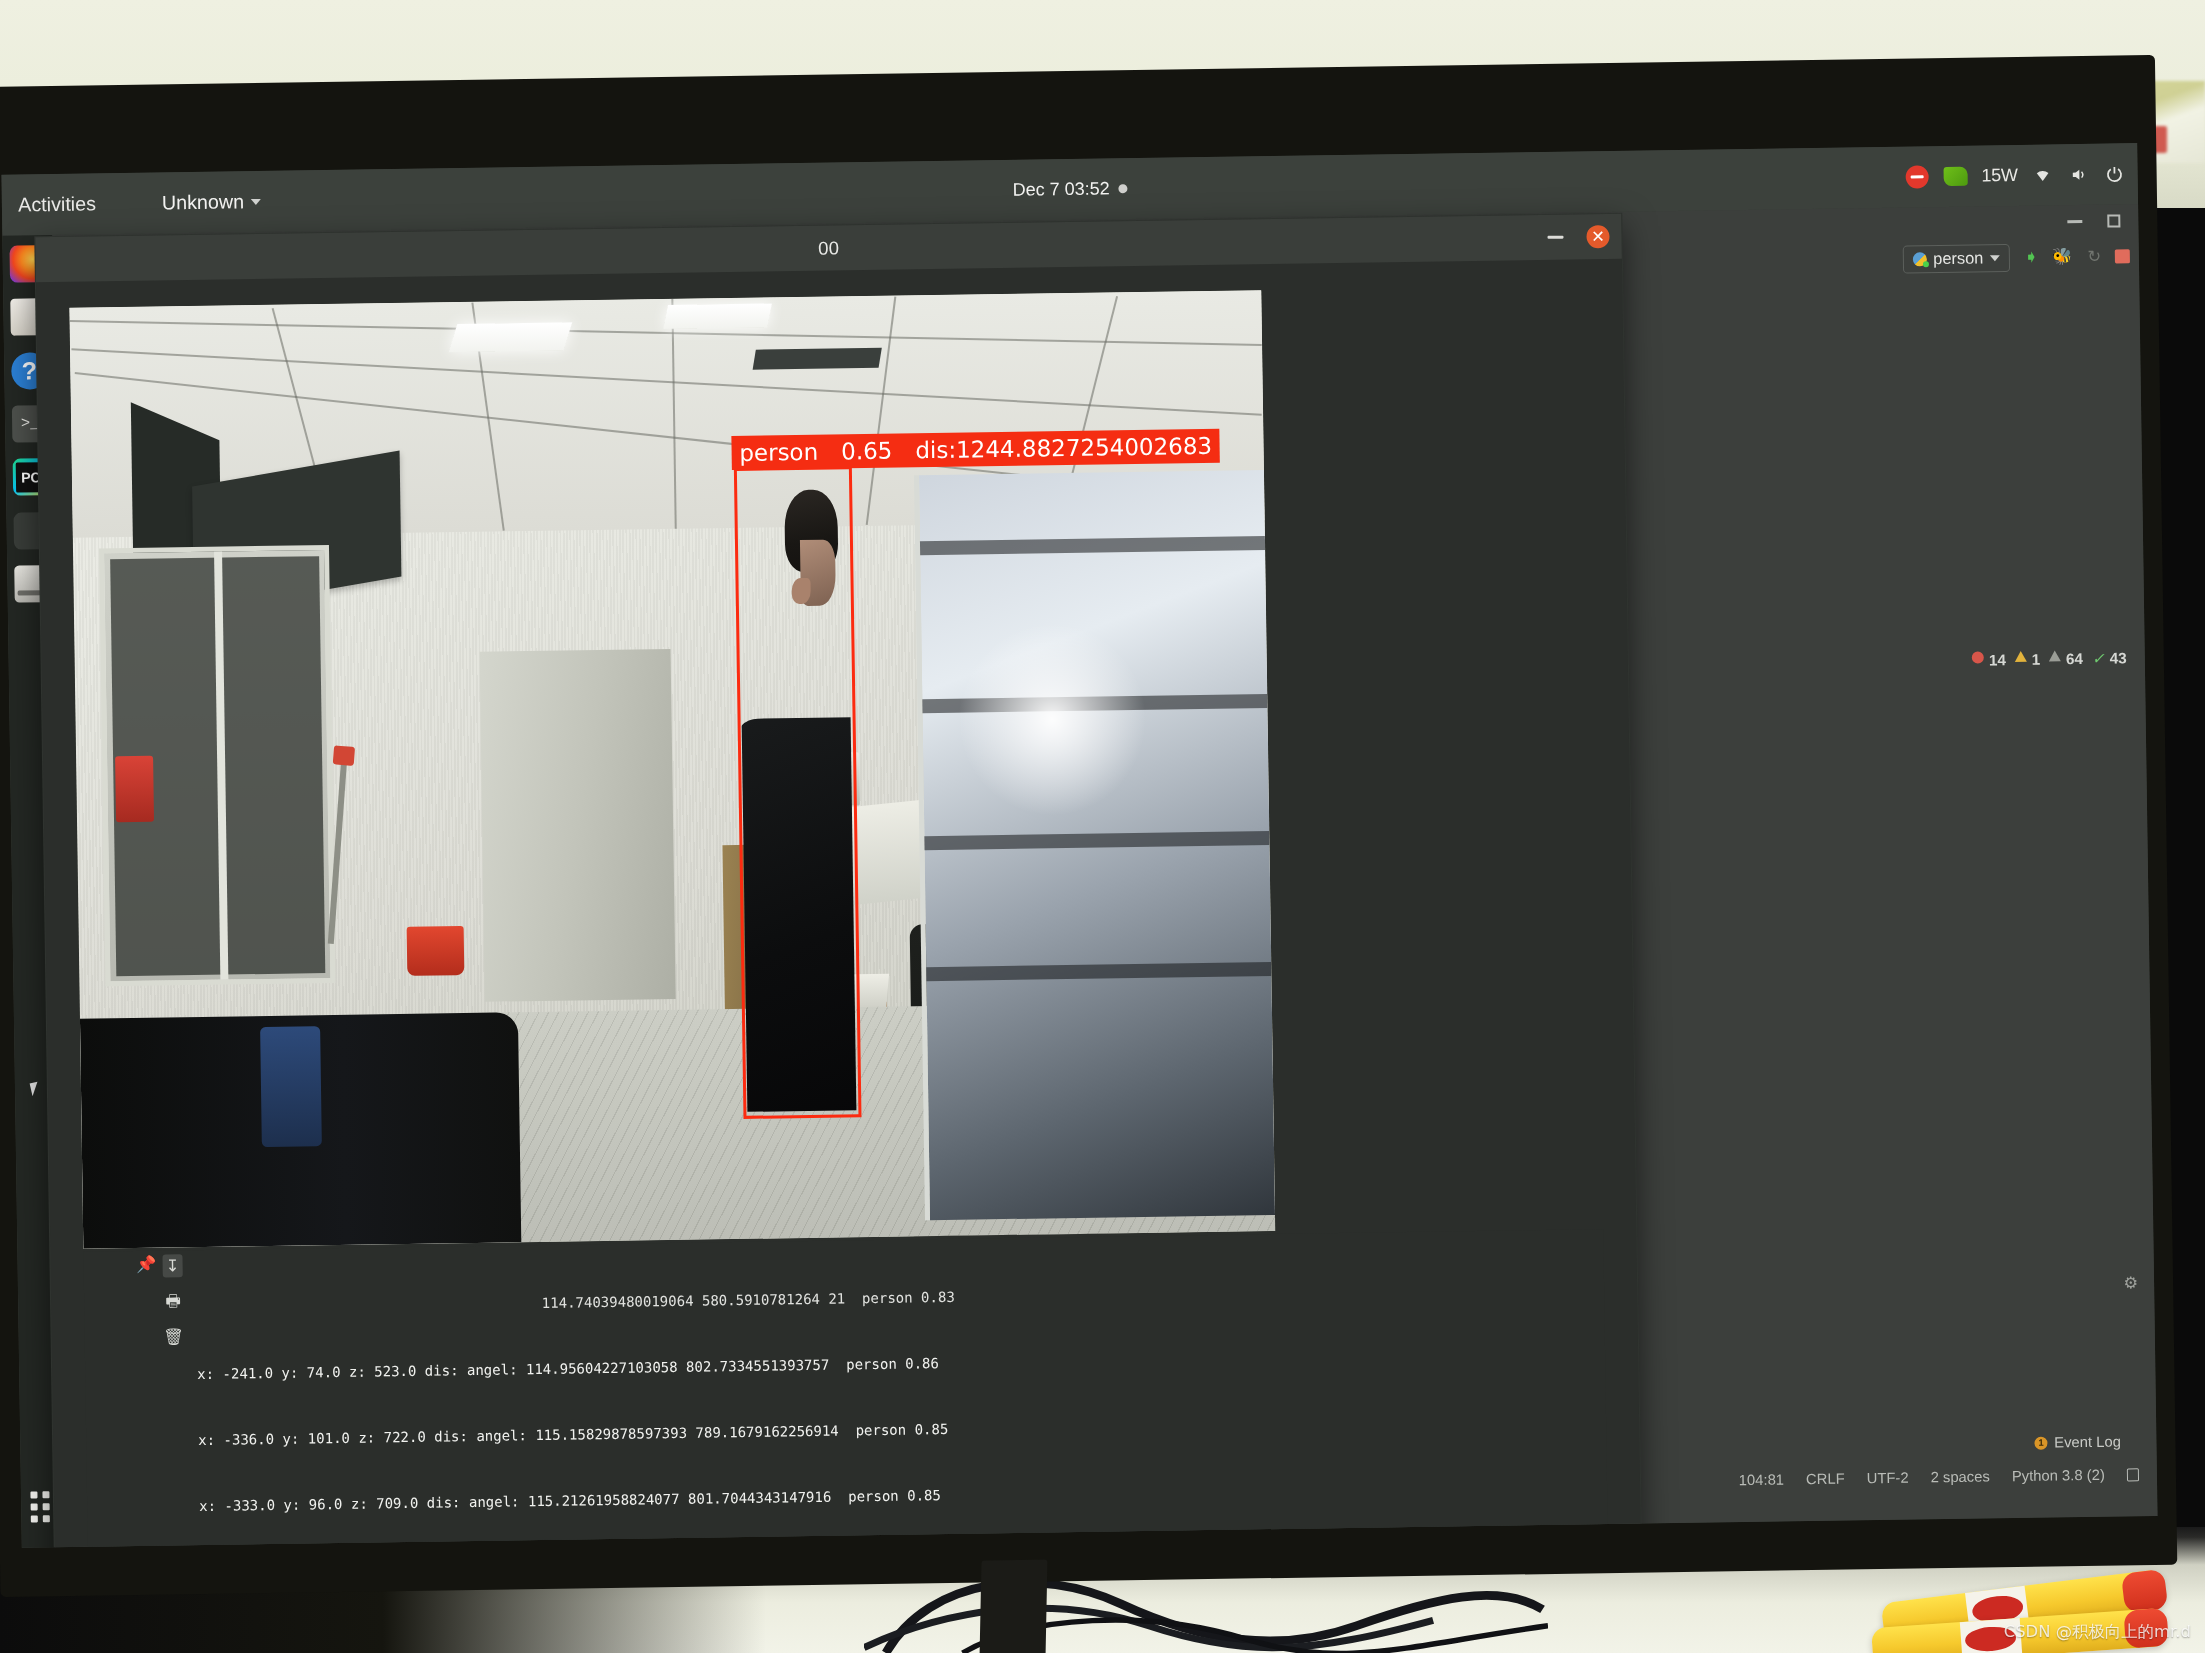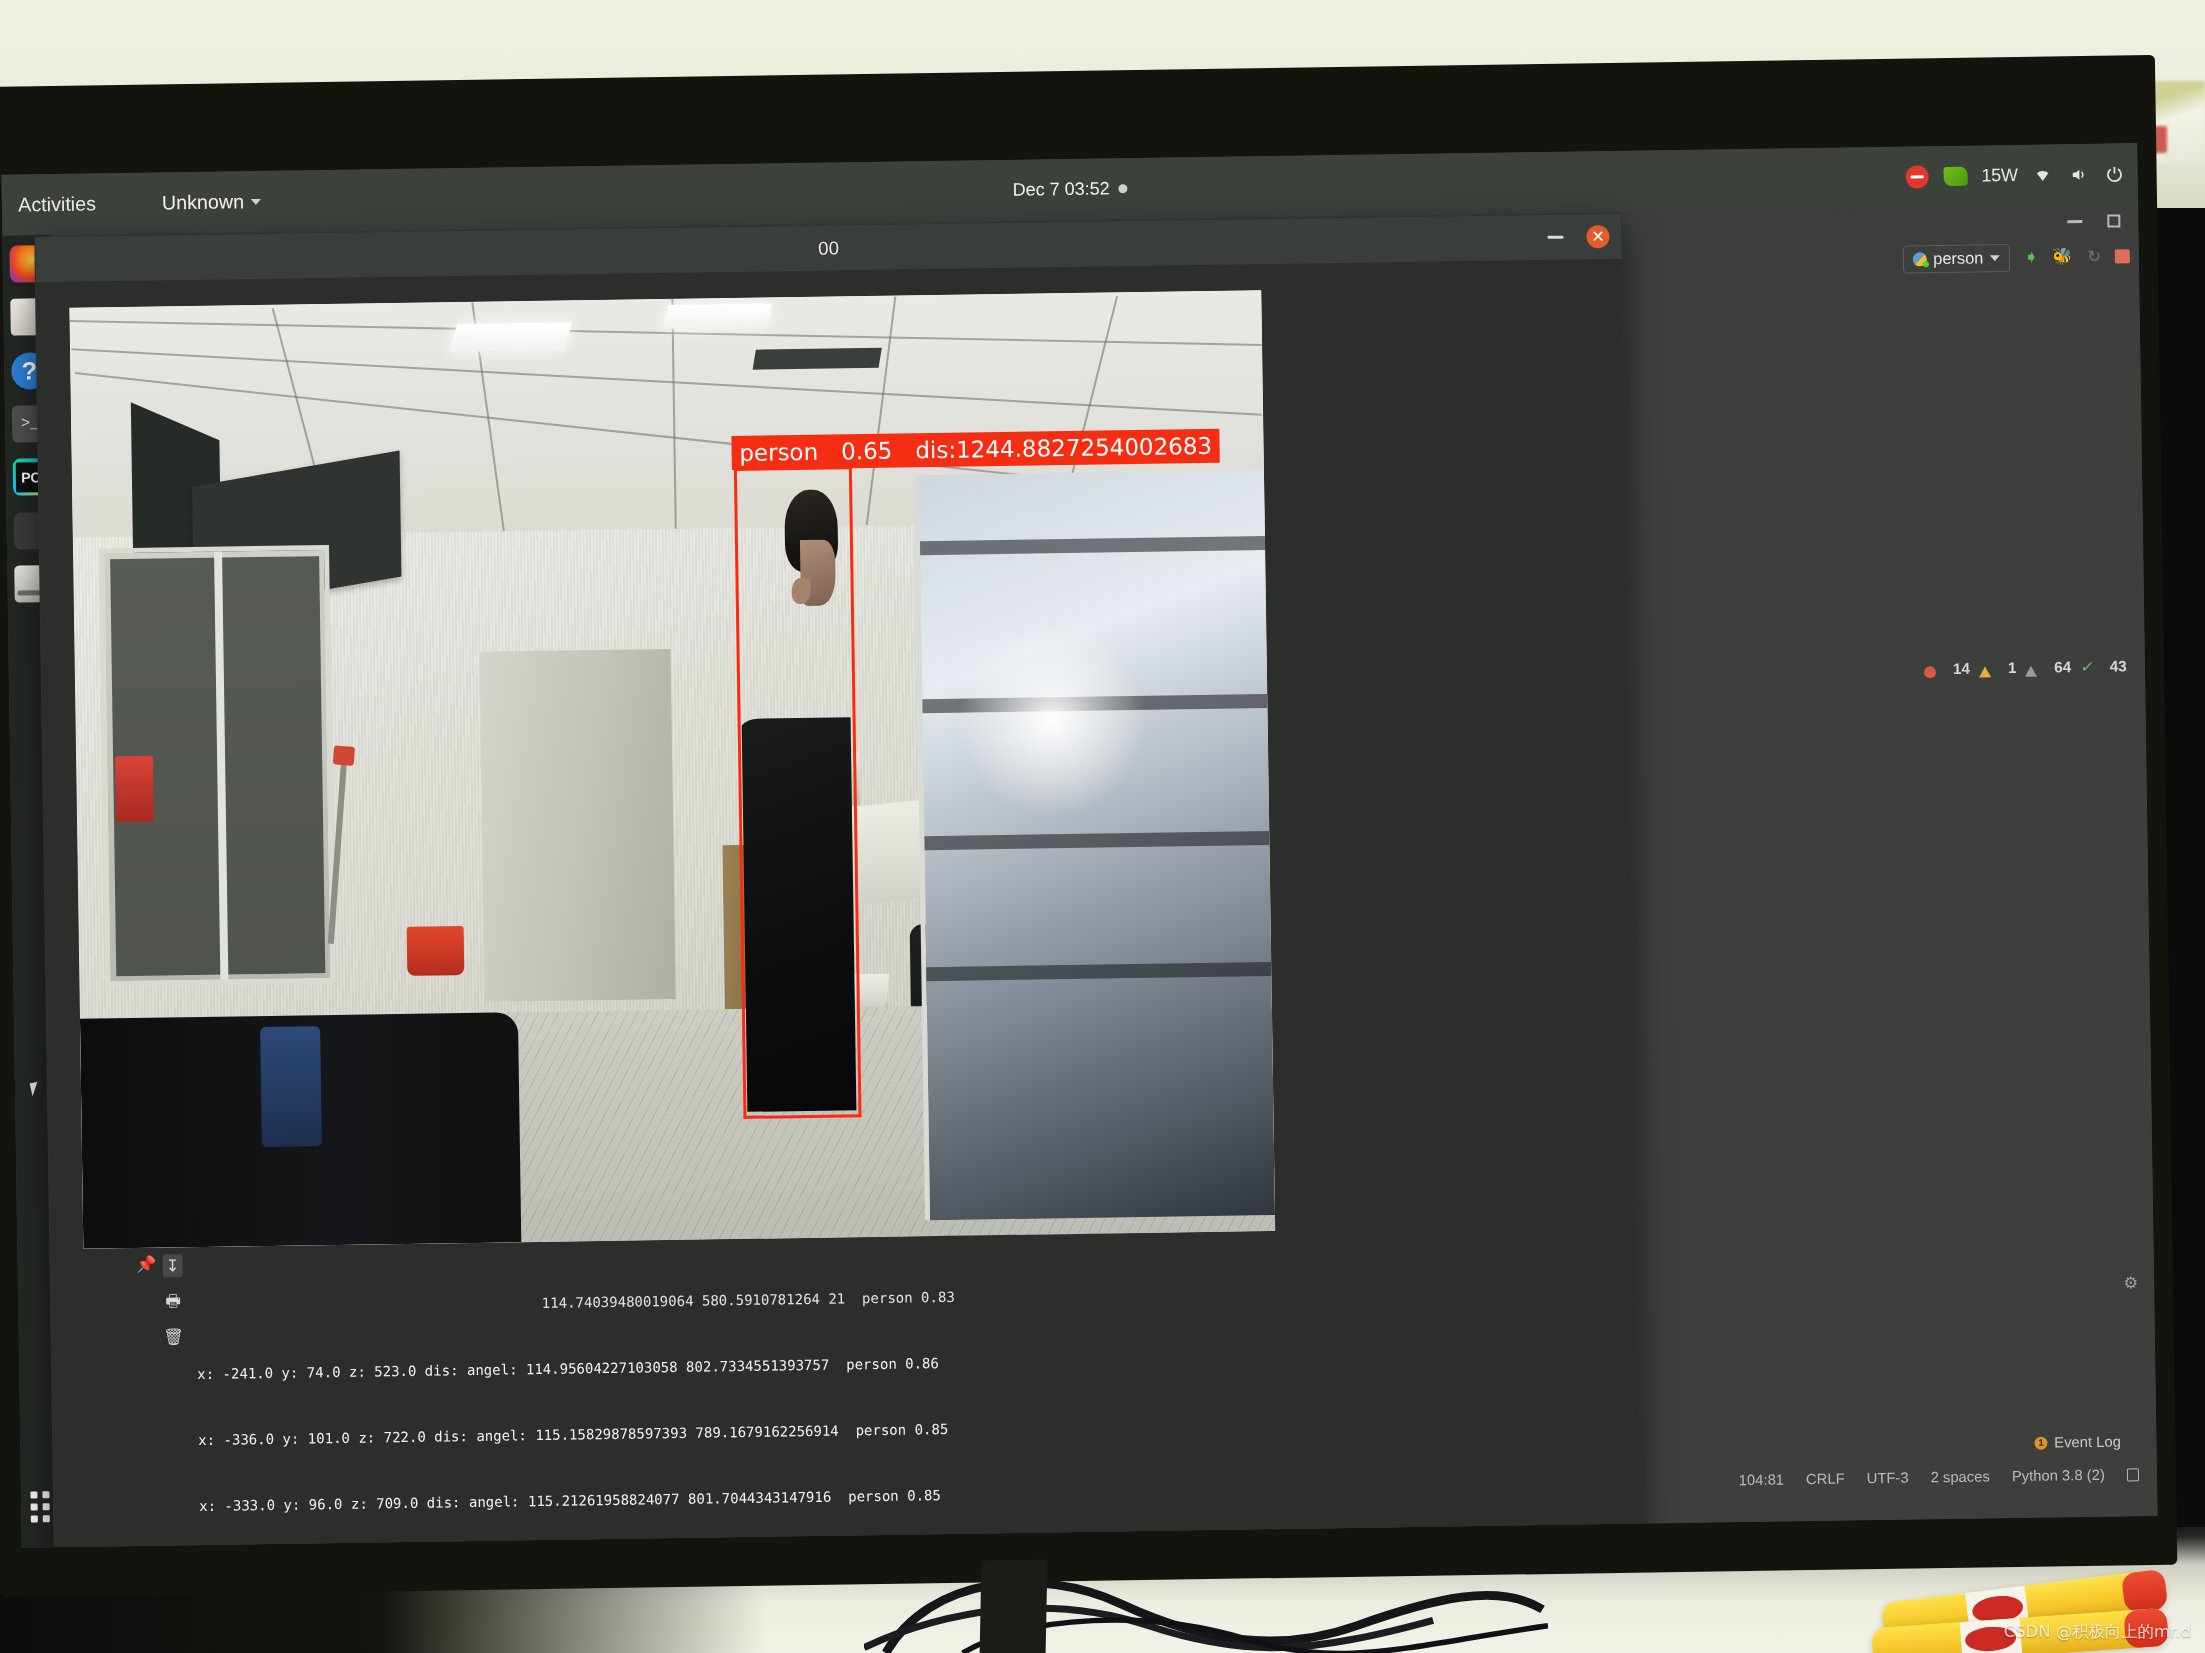--- a/index.html
+++ b/index.html
@@ -185,21 +185,21 @@
   .caret-dn { width: 0;height:0;border-left:5.5px solid transparent;border-right:5.5px solid transparent;border-top:6px solid #cfd1ce; }
   .run-green { color: #52c552; font-size: 17.5px; line-height: 1; }
   .run-bug   { color: #63c463; font-size: 16.4px; }
   .run-gray  { color: #71756f; font-size: 16.4px; }
   .run-stop  { width: 14.2px; height: 14.2px; background: #e06c5c; border-radius: 1.6px; }
 
   .ide-inspect {
     position: absolute; right: 18.6px; top: 445px;
     display: flex; align-items: center; gap: 8.8px; font-size: 15.3px; color: #d6d8d4;
   }
-  .ins { display:flex; align-items:flex-end; gap: 17px; margin-top: 8px; }
+  .ins { display:flex; align-items:flex-start; gap: 5px; }
   .ins .bub-red { width: 12px;height:12px;border-radius:50%;background:#d8564a; }
   .tri { width:0;height:0;border-left:6.6px solid transparent;border-right:6.6px solid transparent; }
   .tri-yellow { border-bottom: 11px solid #e2b33c; }
   .tri-gray   { border-bottom: 11px solid #9a9d96; }
   .chk { color:#6fc96f; font-size: 15.3px; }
   .ide-gear { position:absolute; right: 16.4px; top: 1069px; color:#9ea19c; font-size: 16.4px; }
   .ide-eventlog {
     position: absolute; right: 36px; bottom: 67px;
     display:flex; align-items:center; gap: 6.6px; color:#c9cbc7; font-size: 14.8px;
   }
@@ -537,21 +537,21 @@
       <div class="ide-gear">⚙</div>
 
       <div class="ide-eventlog">
         <span class="ev-badge">1</span>
         <span>Event Log</span>
       </div>
 
       <div class="ide-statusbar">
         <span>104:81</span>
         <span>CRLF</span>
-        <span>UTF-3</span>
+        <span>UTF-2</span>
         <span>2 spaces</span>
         <span>Python 3.8 (2)</span>
         <span class="ide-lock"></span>
       </div>
     </div>
 
     <div class="cvwin">
       <div class="cvwin-title">
         <span>00</span>
         <div class="cvwin-ctl">

